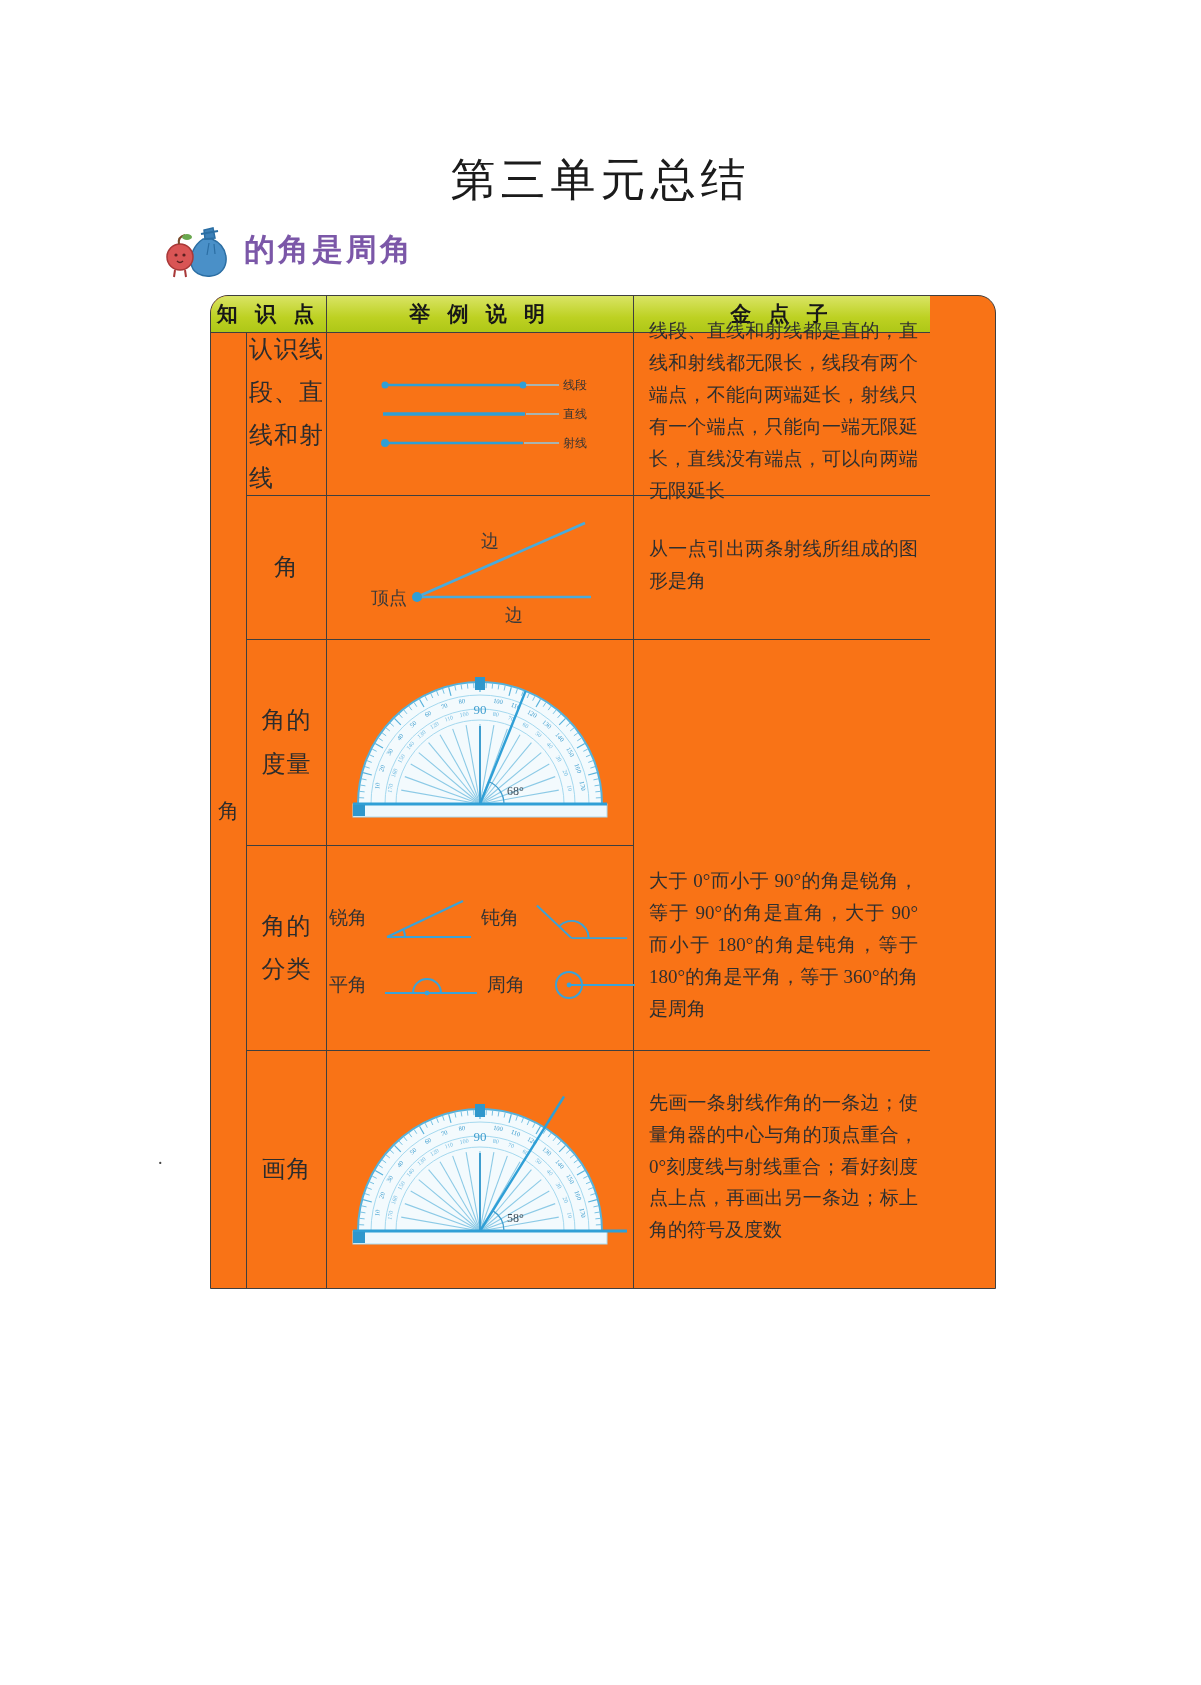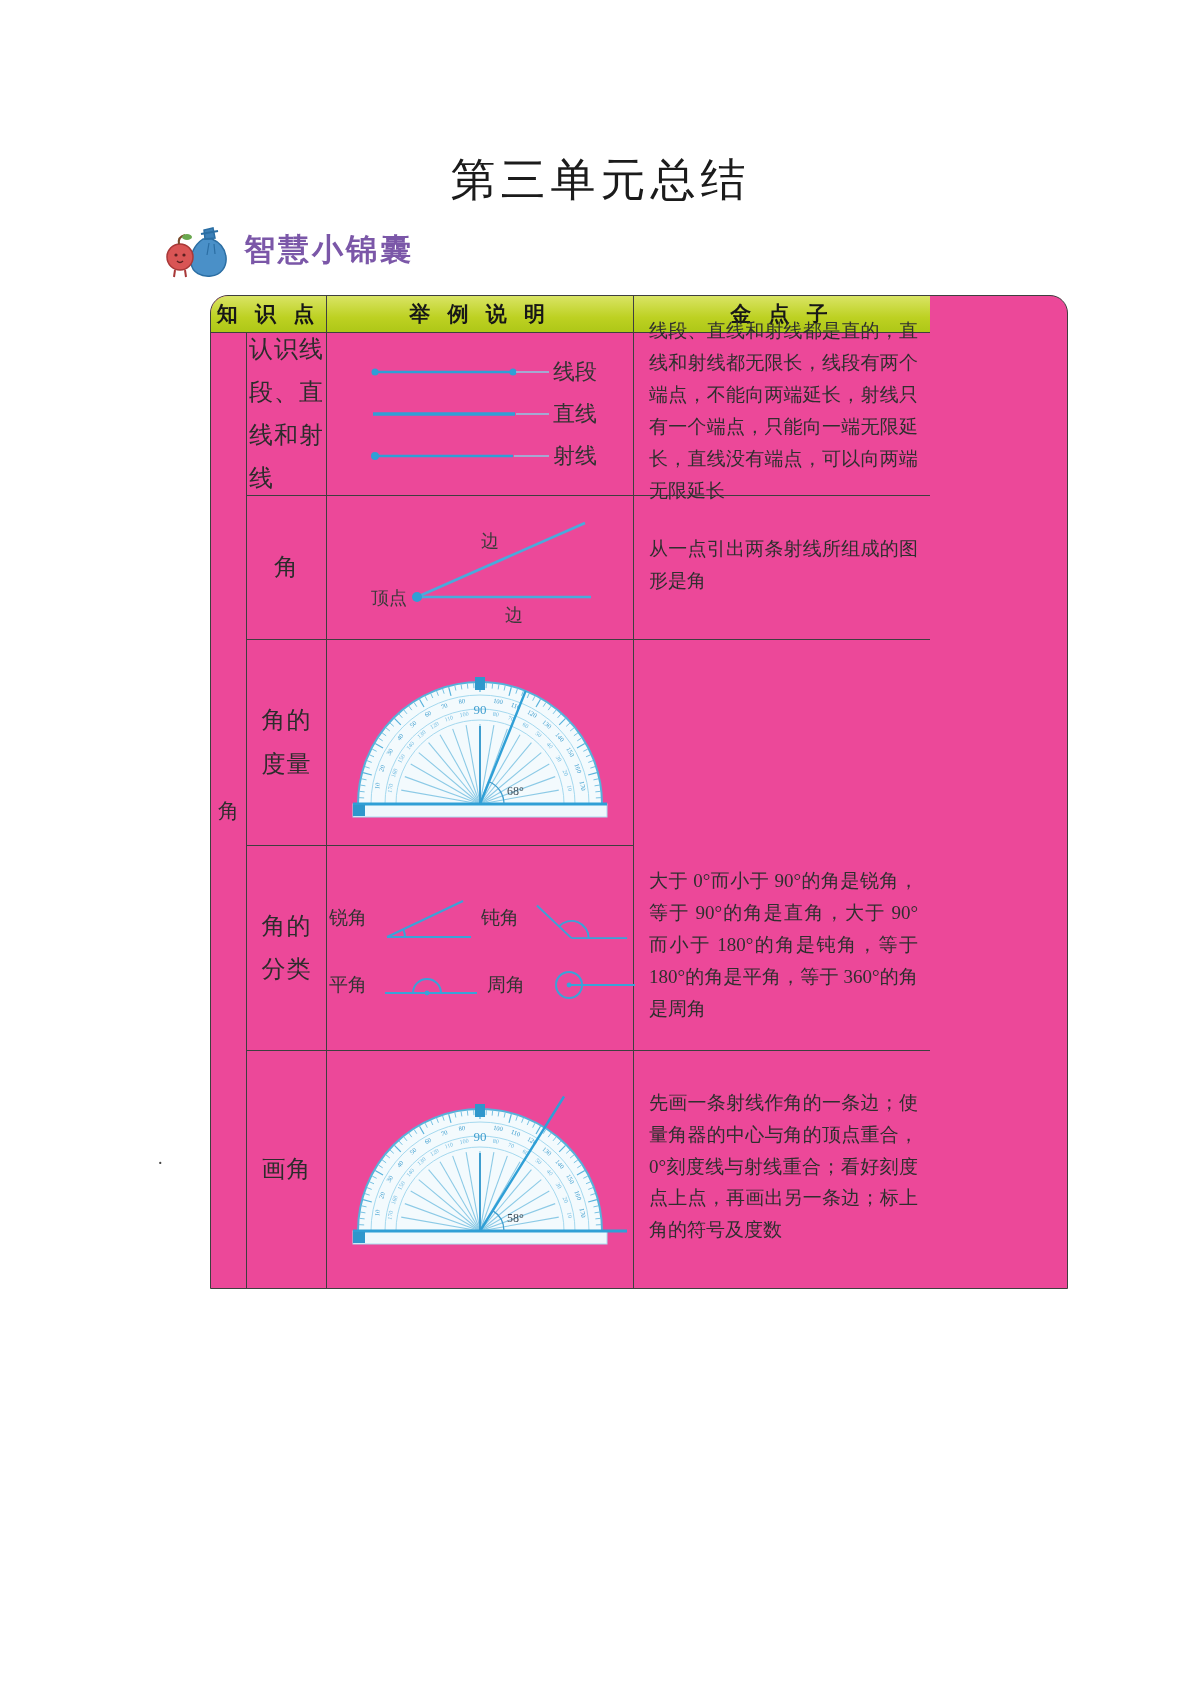--- a/index.html
+++ b/index.html
@@ -8,24 +8,24 @@
   .page{position:absolute;inset:0;background:#ffffff}
 
   .title{position:absolute;left:0;right:0;top:150px;text-align:center;
     font-family:"Liberation Sans",sans-serif;font-size:45px;font-weight:400;
     letter-spacing:5px;color:#1b1b1b}
 
   .badge{position:absolute;left:164px;top:220px;display:flex;align-items:center;gap:12px}
   .badge-label{font-family:"Liberation Sans",sans-serif;font-size:31px;font-weight:700;
     color:#7b57a8;letter-spacing:3px}
 
-  .tbl{position:absolute;left:210px;top:295px;width:858px;display:grid;
+  .tbl{position:absolute;left:210px;top:295px;width:786px;display:grid;
     grid-template-columns:36px 80px 307px 296px;
     grid-template-rows:37px 163px 144px 206px 205px 237px;
-    border:1.6px solid #3f3f3f;border-radius:18px 18px 0 0;overflow:hidden;background:#ec4899}
+    border:1.6px solid #3f3f3f;border-radius:18px 18px 0 0;overflow:hidden;background:#f97316}
   .br{border-right:1.5px solid #3f3f3f}
   .bb{border-bottom:1.5px solid #3f3f3f}
 
   .th{background:linear-gradient(#d9e464,#bdd122 60%,#aec717);display:flex;align-items:center;
     justify-content:center;font-weight:700;font-size:21px;letter-spacing:6px;color:#171717;
     border-bottom:1.6px solid #3f3f3f}
   .thA{grid-column:1/3;grid-row:1}
   .thB{grid-column:3;grid-row:1}
   .thC{grid-column:4;grid-row:1}
 
@@ -39,21 +39,21 @@
 
   .ex{display:flex;flex-direction:column;align-items:center;justify-content:center}
   .e1{grid-column:3;grid-row:2}.e2{grid-column:3;grid-row:3}.e3{grid-column:3;grid-row:4}
   .e4{grid-column:3;grid-row:5}.e5{grid-column:3;grid-row:6}
 
   .tip{grid-column:4;padding:0 12px 6px 15px;font-size:19px;line-height:1.68;
     text-align:justify;color:#2f2f2f;display:flex;flex-direction:column;justify-content:center}
   .p1{grid-row:2}.p2{grid-row:3}.p3{grid-row:4}.p4{grid-row:5}.p5{grid-row:6}
 
   .line-item{display:flex;align-items:center;margin:6px 0}
-  .line-label{font-size:22px;color:#333;margin-left:0}
+  .line-label{font-size:12px;color:#333;margin-left:0}
   .tail{stroke:#8ccae6;stroke-width:1.3}
   .mainln{stroke:#2f9fd6;stroke-width:2.6}
   .thickln{stroke:#2f9fd6;stroke-width:3.4}
 
   .ln{stroke:#49abdc;stroke-width:2.6}
   .dlabel{font-size:18px;fill:#3a3a3a;font-family:"Liberation Serif",serif}
 
   .types-grid{display:grid;grid-template-columns:152px 150px;row-gap:24px}
   .type-item{display:flex;align-items:center;gap:16px}
   .type-label{font-size:19px;color:#333;white-space:nowrap}
@@ -78,21 +78,21 @@
       <path d="M37 14 L54 11" stroke="#2b6ea3" stroke-width="2" fill="none"></path>
       <path d="M45 23 L43 35 M50 24 L51 34" stroke="#2b6ea3" stroke-width="1.2" fill="none"></path>
       <circle cx="16" cy="37" r="13" fill="#d95555" stroke="#a83838" stroke-width="1.5"></circle>
       <path d="M15 24 C14 19 17 16 21 15" fill="none" stroke="#7a4a2a" stroke-width="2"></path>
       <ellipse cx="23" cy="17" rx="5" ry="3" fill="#6aa84f"></ellipse>
       <circle cx="12" cy="35" r="1.6" fill="#5a2020"></circle>
       <circle cx="20" cy="35" r="1.6" fill="#5a2020"></circle>
       <path d="M13 41 Q16 44 19 41" fill="none" stroke="#5a2020" stroke-width="1.4"></path>
       <path d="M11 50 L10 57 M21 50 L22 57" stroke="#a83838" stroke-width="2" fill="none"></path>
     </svg>
-    <span class="badge-label">智慧小锦囊</span>
+    <span class="badge-label">的角是周角</span>
   </div>
 
   <div class="tbl">
     <div class="th thA br">知 识 点</div>
     <div class="th thB br">举 例 说 明</div>
     <div class="th thC">金 点 子</div>
 
     <div class="cat br">角</div>
 
     <div class="topic t1 br bb">认识线

